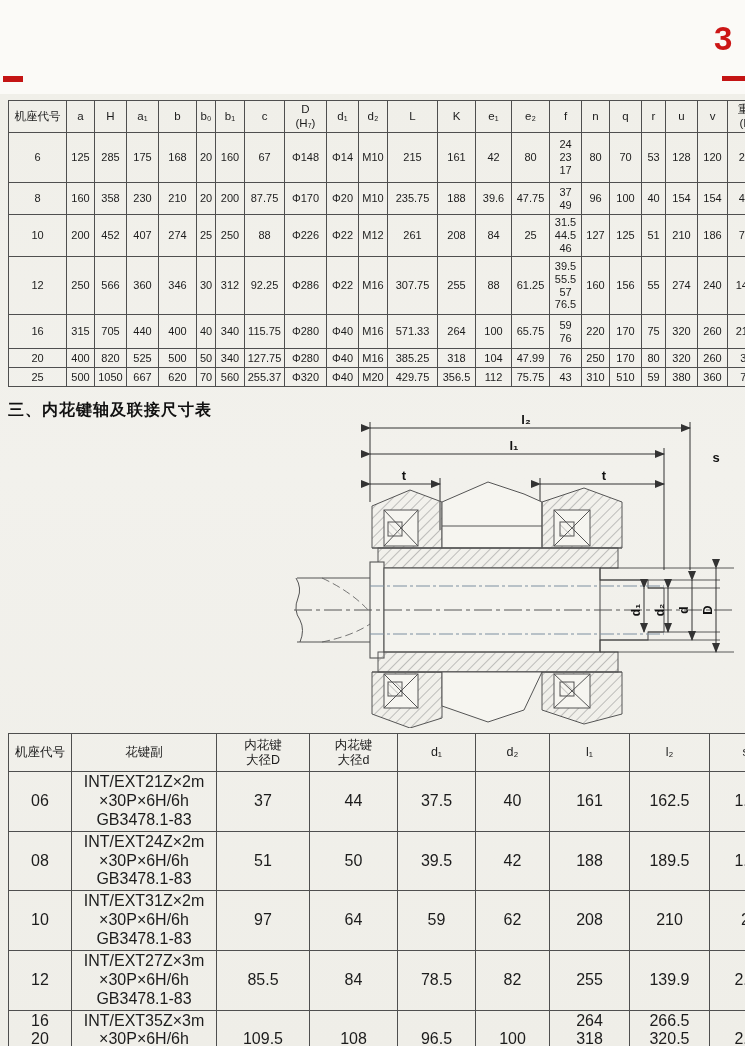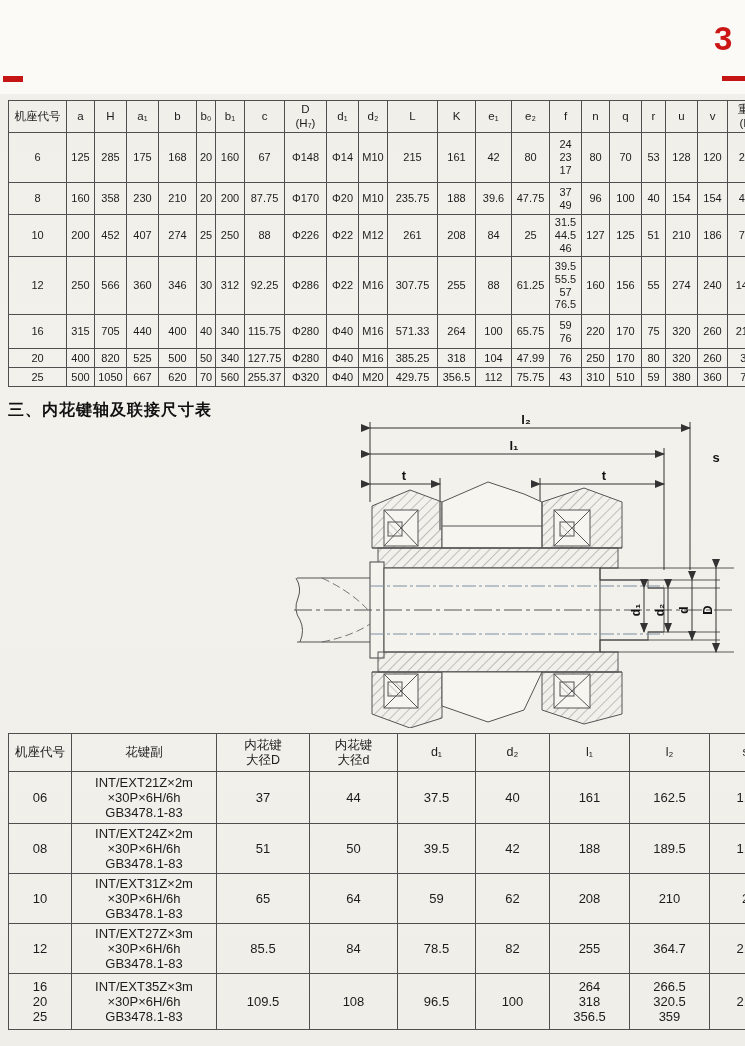--- a/index.html
+++ b/index.html
@@ -41,21 +41,21 @@
   #dim-table tbody tr:nth-child(1){height:50px;}
   #dim-table tbody tr:nth-child(2){height:32px;}
   #dim-table tbody tr:nth-child(3){height:42px;}
   #dim-table tbody tr:nth-child(4){height:58px;}
   #dim-table tbody tr:nth-child(5){height:34px;}
   #dim-table tbody tr:nth-child(6){height:19px;}
   #dim-table tbody tr:nth-child(7){height:19px;}
 
   #spline-table{position:absolute;left:8px;top:733px;width:729px;}
   #spline-table th{font-size:12.5px;font-weight:normal;}
-  #spline-table td{font-size:13px;}
+  #spline-table td{font-size:16px;}
   #spline-table thead tr{height:38px;}
   #spline-table tbody tr:nth-child(1){height:52px;}
   #spline-table tbody tr:nth-child(2){height:50px;}
   #spline-table tbody tr:nth-child(3){height:50px;}
   #spline-table tbody tr:nth-child(4){height:50px;}
   #spline-table tbody tr:nth-child(5){height:56px;}
 
   .section-title{
     position:absolute;left:8px;top:400px;
     font-size:16px;font-weight:bold;letter-spacing:1px;color:#111;
@@ -476,39 +476,39 @@
         <td>42</td>
         <td>188</td>
         <td>189.5</td>
         <td>1.5</td>
       </tr>
       <tr>
         <td>10</td>
         <td>INT/EXT31Z×2m
 ×30P×6H/6h
 GB3478.1-83</td>
-        <td>65</td>
+        <td>97</td>
         <td>64</td>
         <td>59</td>
         <td>62</td>
         <td>208</td>
         <td>210</td>
         <td>2</td>
       </tr>
       <tr>
         <td>12</td>
         <td>INT/EXT27Z×3m
 ×30P×6H/6h
 GB3478.1-83</td>
         <td>85.5</td>
         <td>84</td>
         <td>78.5</td>
         <td>82</td>
         <td>255</td>
-        <td>364.7</td>
+        <td>139.9</td>
         <td>2.5</td>
       </tr>
       <tr>
         <td>16
 20
 25</td>
         <td>INT/EXT35Z×3m
 ×30P×6H/6h
 GB3478.1-83</td>
         <td>109.5</td>

